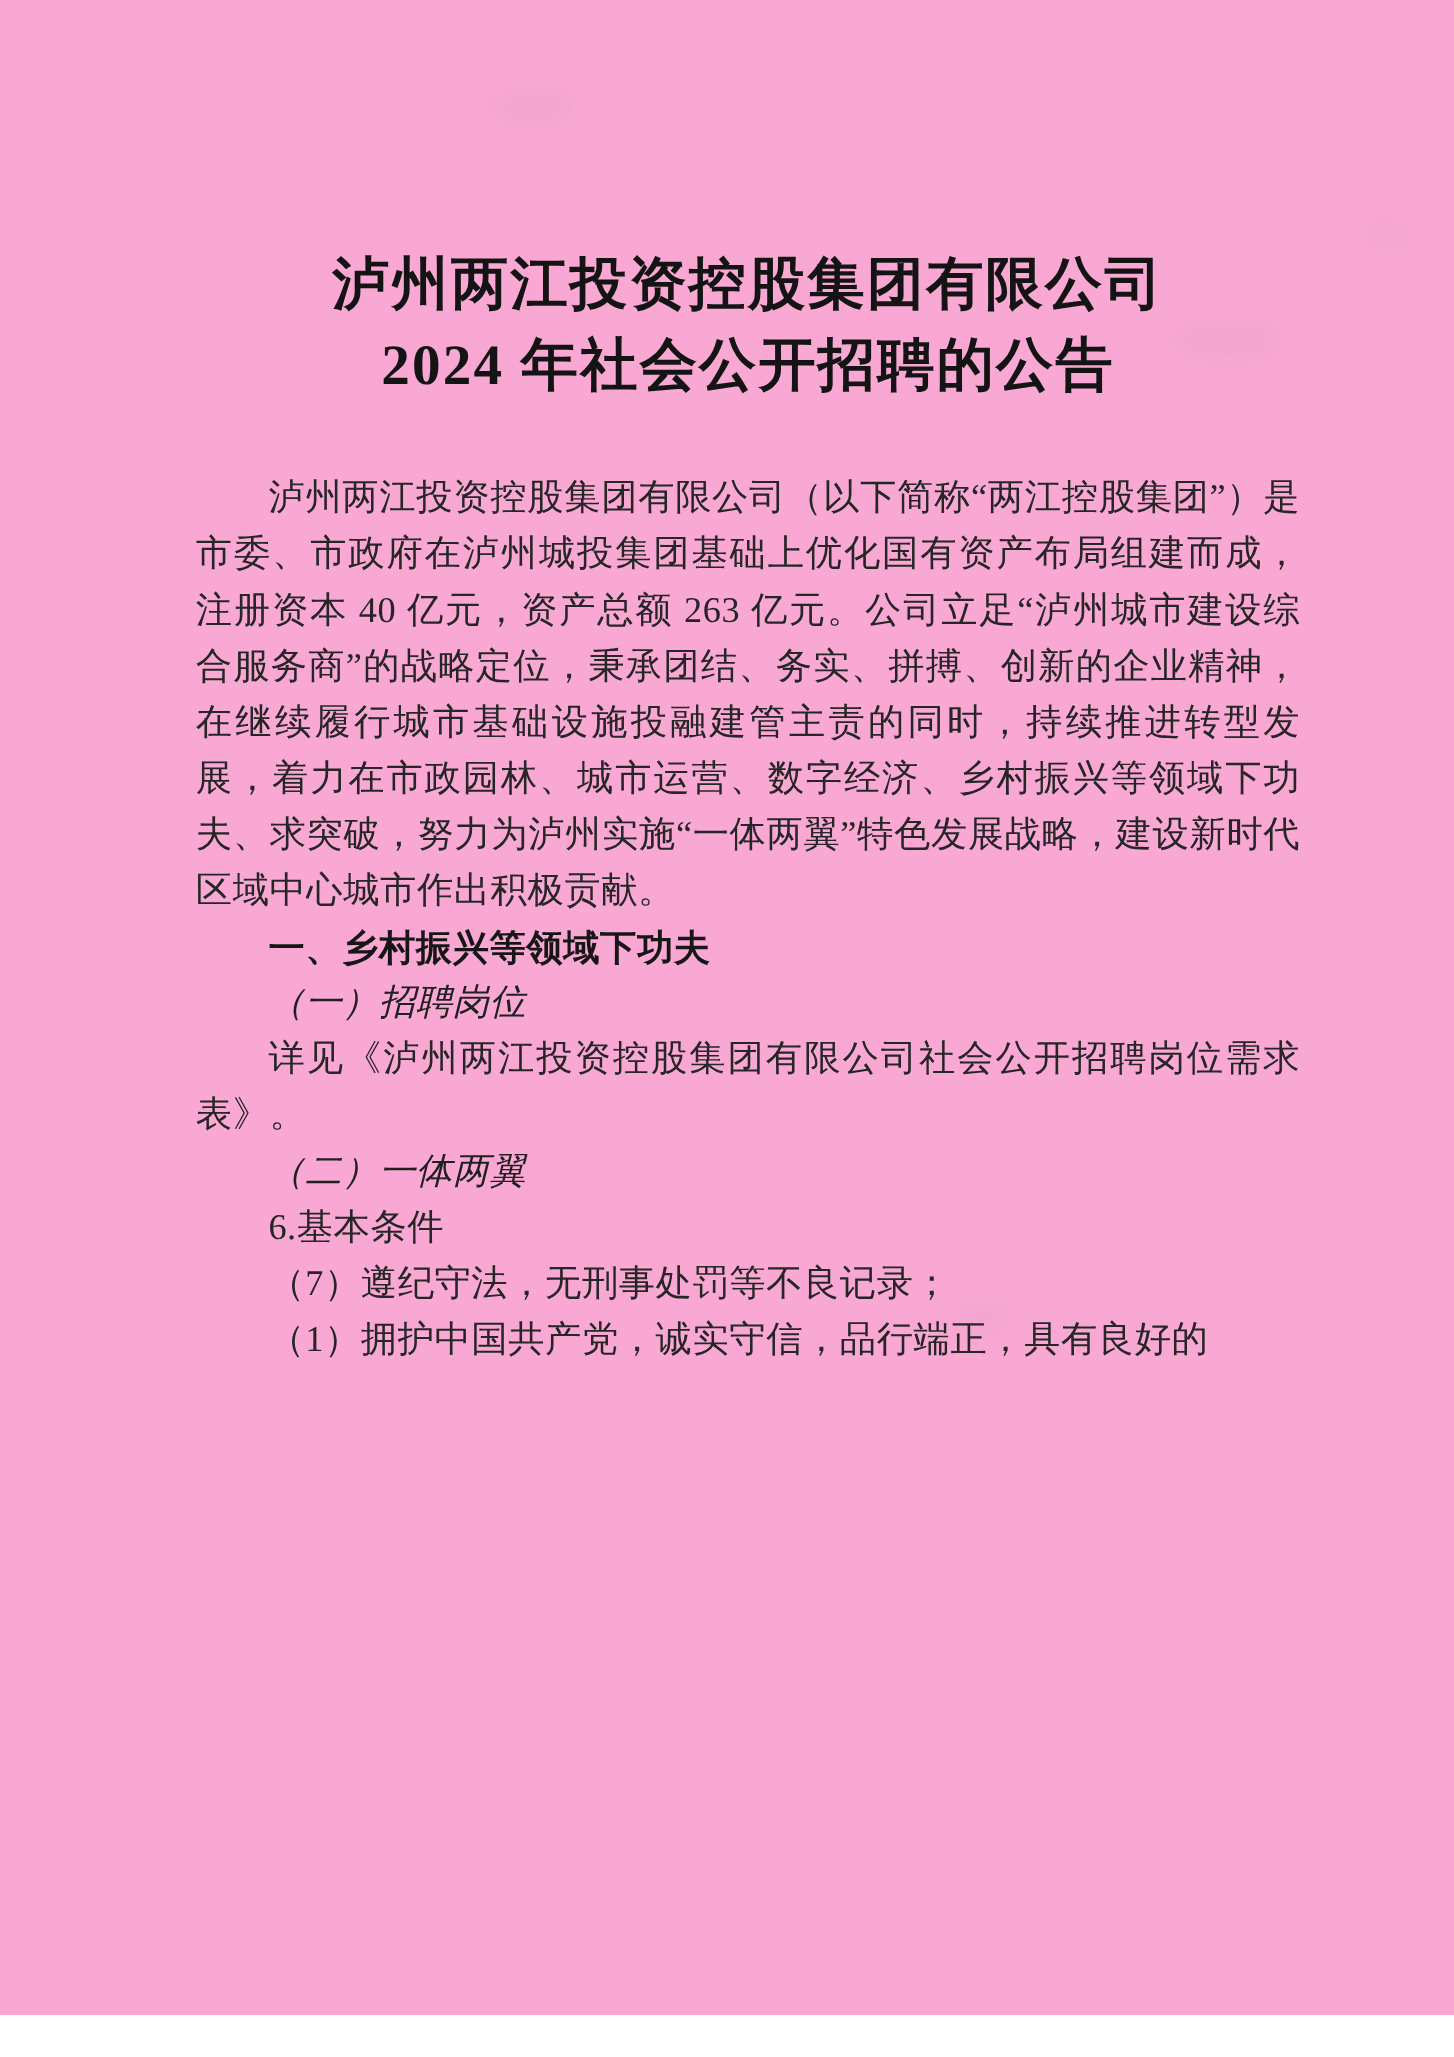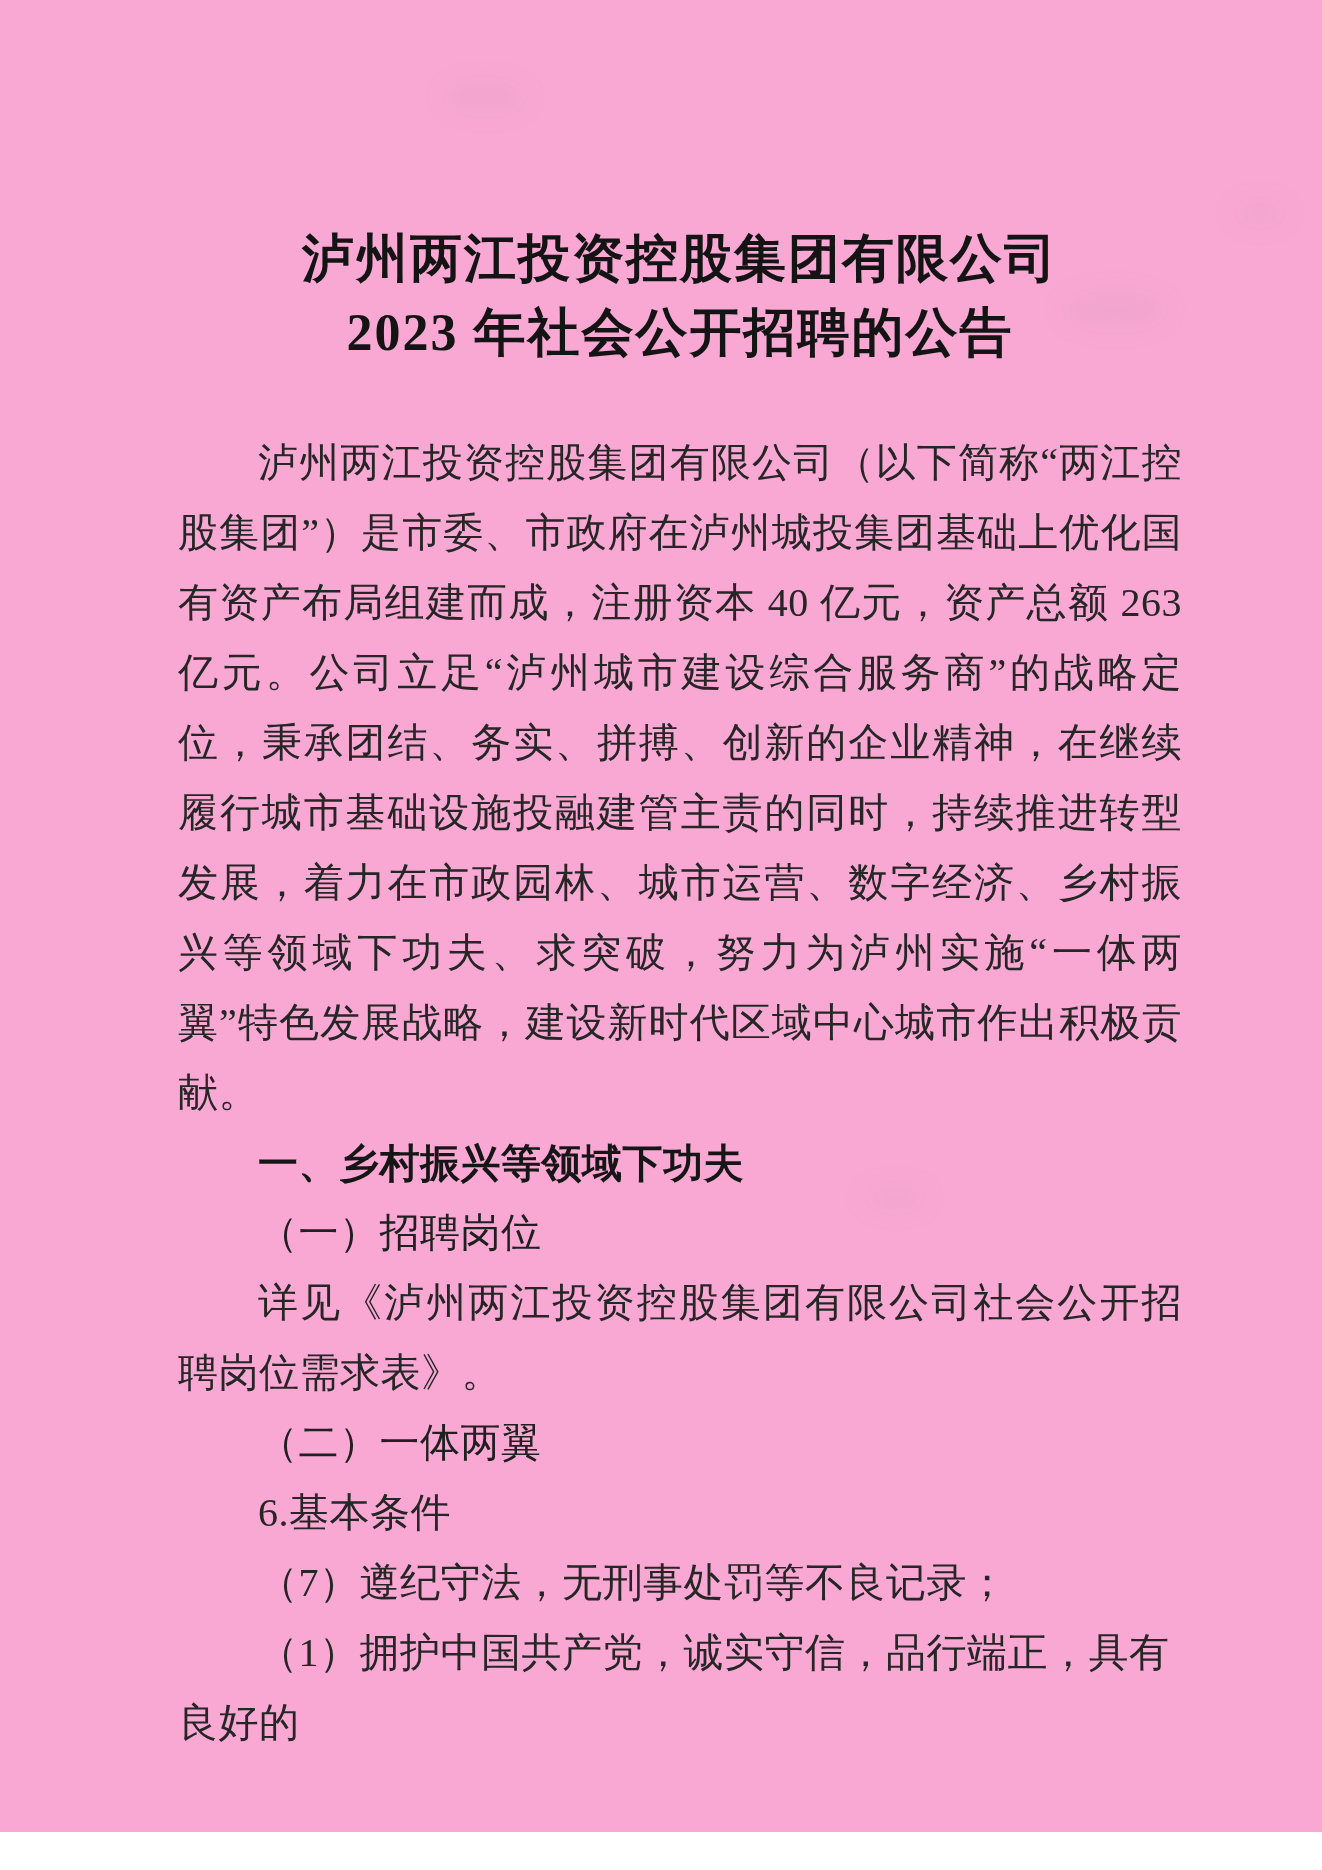--- a/index.html
+++ b/index.html
@@ -42,57 +42,58 @@
     font-size: 52px;
     line-height: 74px;
     font-weight: 700;
     letter-spacing: 2px;
     color: #141414;
   }
   .doc-title .line { display: block; }
 
   p {
     margin: 0;
-    font-size: 40px;
-    line-height: 70px;
+    font-size: 33px;
+    line-height: 51px;
     text-align: justify;
     text-indent: 2em;
     color: #262626;
     letter-spacing: 0.5px;
   }
   p.first-body { margin-top: 58px; }
 
   p.h-level1 {
     font-family: "Liberation Sans", "DejaVu Sans", sans-serif;
     font-weight: 700;
     color: #161616;
     text-align: left;
   }
   p.h-level2 {
     font-weight: 400;
     color: #202020;
     text-align: left;
+    font-style: italic;
   }
   p.item { text-align: left; }
 </style>
 </head>
 <body>
 
 <div class="page">
 
   <div class="smudge s1"></div>
   <div class="smudge s2"></div>
   <div class="smudge s3"></div>
   <div class="smudge s4"></div>
 
   <div class="content">
 
     <h1 class="doc-title">
       <span class="line">泸州两江投资控股集团有限公司</span>
-      <span class="line">2023 年社会公开招聘的公告</span>
+      <span class="line">2024 年社会公开招聘的公告</span>
     </h1>
 
     <p class="body first-body">泸州两江投资控股集团有限公司（以下简称“两江控股集团”）是市委、市政府在泸州城投集团基础上优化国有资产布局组建而成，注册资本 40 亿元，资产总额 263 亿元。公司立足“泸州城市建设综合服务商”的战略定位，秉承团结、务实、拼搏、创新的企业精神，在继续履行城市基础设施投融建管主责的同时，持续推进转型发展，着力在市政园林、城市运营、数字经济、乡村振兴等领域下功夫、求突破，努力为泸州实施“一体两翼”特色发展战略，建设新时代区域中心城市作出积极贡献。</p>
 
 
     <p class="h-level1">一、乡村振兴等领域下功夫</p>
 
     <p class="h-level2">（一）招聘岗位</p>
 
     <p class="body">详见《泸州两江投资控股集团有限公司社会公开招聘岗位需求表》。</p>

